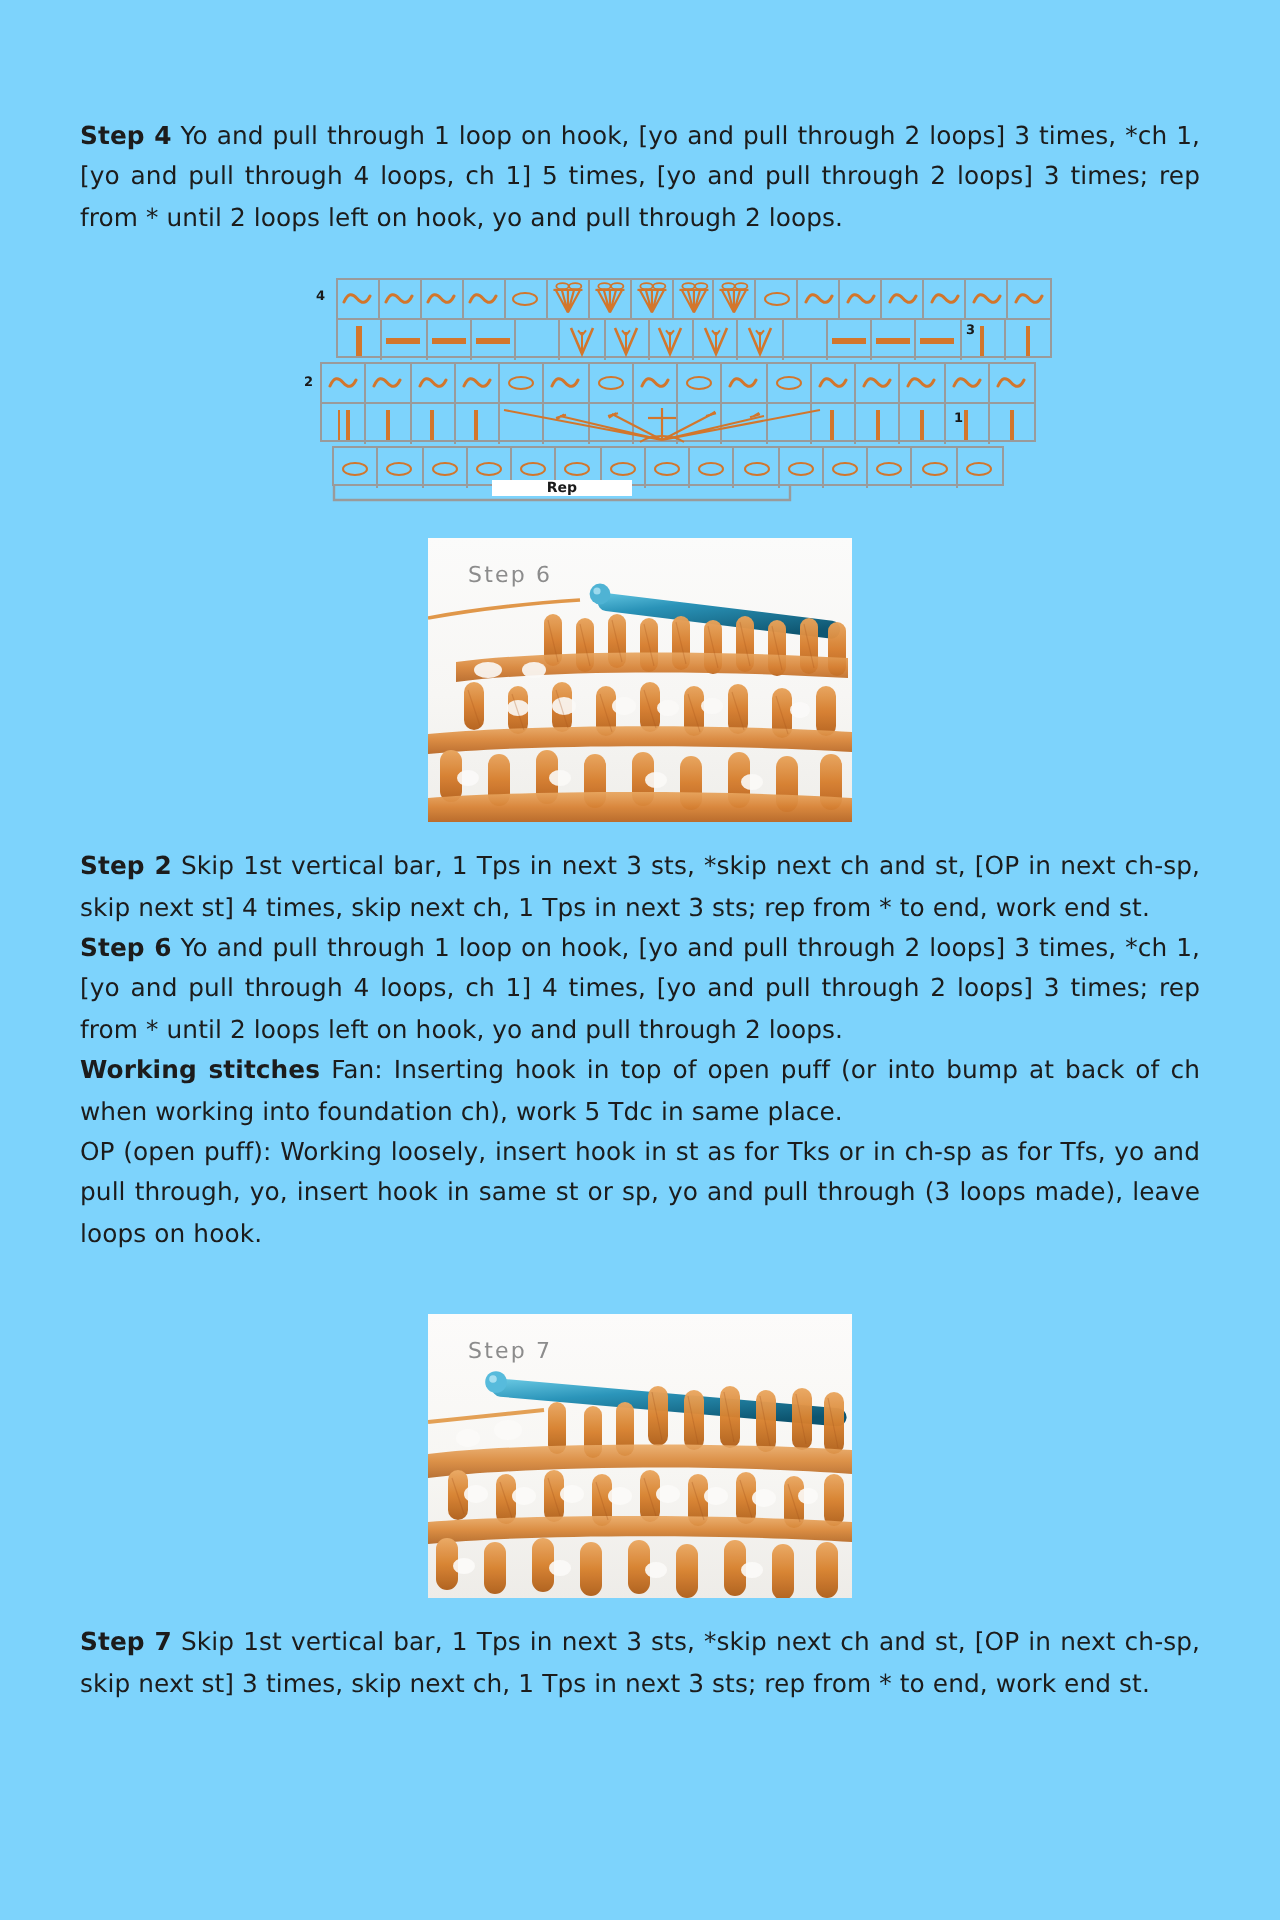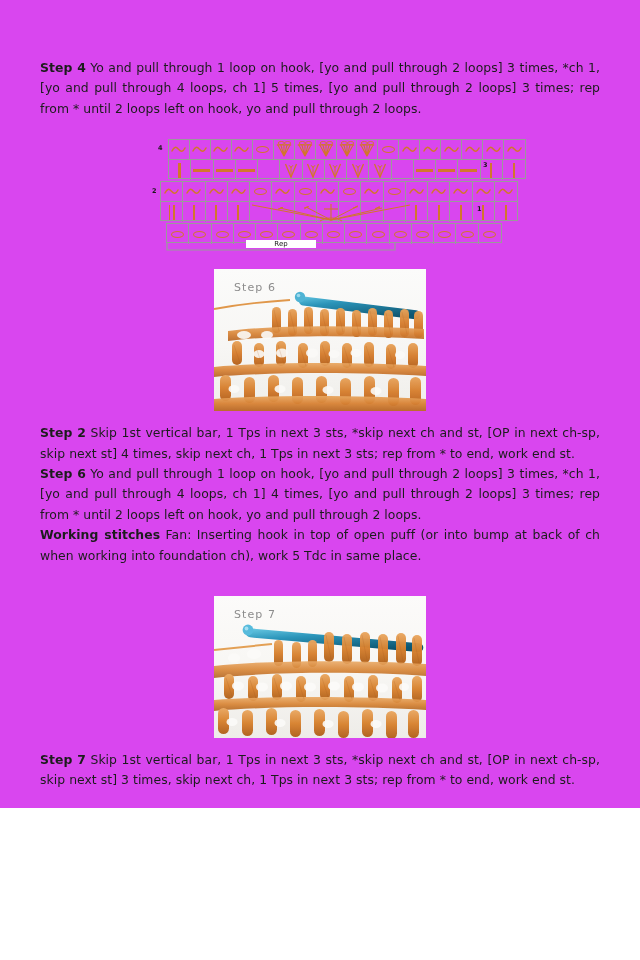--- a/index.html
+++ b/index.html
@@ -13,22 +13,22 @@
     height: 960px;
     position: relative;
     font-family: "DejaVu Sans", sans-serif;
     color: #1a1a1a;
     overflow: hidden;
   }
   .page {
     position: absolute;
     left: 0; top: 0;
     width: 640px;
-    height: 808px;
-    background: #d946ef;
+    height: 960px;
+    background: #7dd3fc;
   }
   .content {
     position: absolute;
     left: 40px;
     top: 58px;
     width: 560px;
   }
 
   
   .para {
@@ -119,21 +119,21 @@
     font-size: 6.5px;
     font-weight: bold;
     color: #1a1a1a;
     font-family: "DejaVu Sans", sans-serif;
   }
   .rep-bracket {
     position: absolute;
     font-size: 7px;
     color: #1a1a1a;
     text-align: center;
-    font-weight: normal;
+    font-weight: bold;
   }
 
   
   .photo {
     position: relative;
     width: 212px;
     height: 142px;
     margin: 0 auto;
     overflow: hidden;
     background: #fdfdfd;
@@ -802,20 +802,21 @@
     </figure>
 
     <div style="height:12px;"></div>
 
     <p class="para para-block"><span class="lead">Step 2</span> <span>Skip 1st vertical bar, 1 Tps in next 3 sts, *skip next ch and st, [OP in next ch-sp, skip next st] 4 times, skip next ch, 1 Tps in next 3 sts; rep from * to end, work end st.</span></p>
 
     <p class="para para-block"><span class="lead">Step 6</span> <span>Yo and pull through 1 loop on hook, [yo and pull through 2 loops] 3 times, *ch 1, [yo and pull through 4 loops, ch 1] 4 times, [yo and pull through 2 loops] 3 times; rep from * until 2 loops left on hook, yo and pull through 2 loops.</span></p>
 
     <p class="para para-block"><span class="lead">Working stitches</span> <span>Fan: Inserting hook in top of open puff (or into bump at back of ch when working into foundation ch), work 5 Tdc in same place.</span></p>
 
+    <p class="para para-block"><span>OP (open puff): Working loosely, insert hook in st as for Tks or in ch-sp as for Tfs, yo and pull through, yo, insert hook in same st or sp, yo and pull through (3 loops made), leave loops on hook.</span></p>
 
     <div style="height:30px;"></div>
     <figure class="photo-figure">
       <div class="photo">
         <div class="photo-caption">Step 7</div>
         <div class="photo-inner">
           <svg width="212" height="142" viewBox="0 0 212 142">
             <defs>
               <linearGradient id="bgB" x1="0" y1="0" x2="0" y2="1">
                 <stop offset="0" stop-color="#fcfbfa"></stop>

